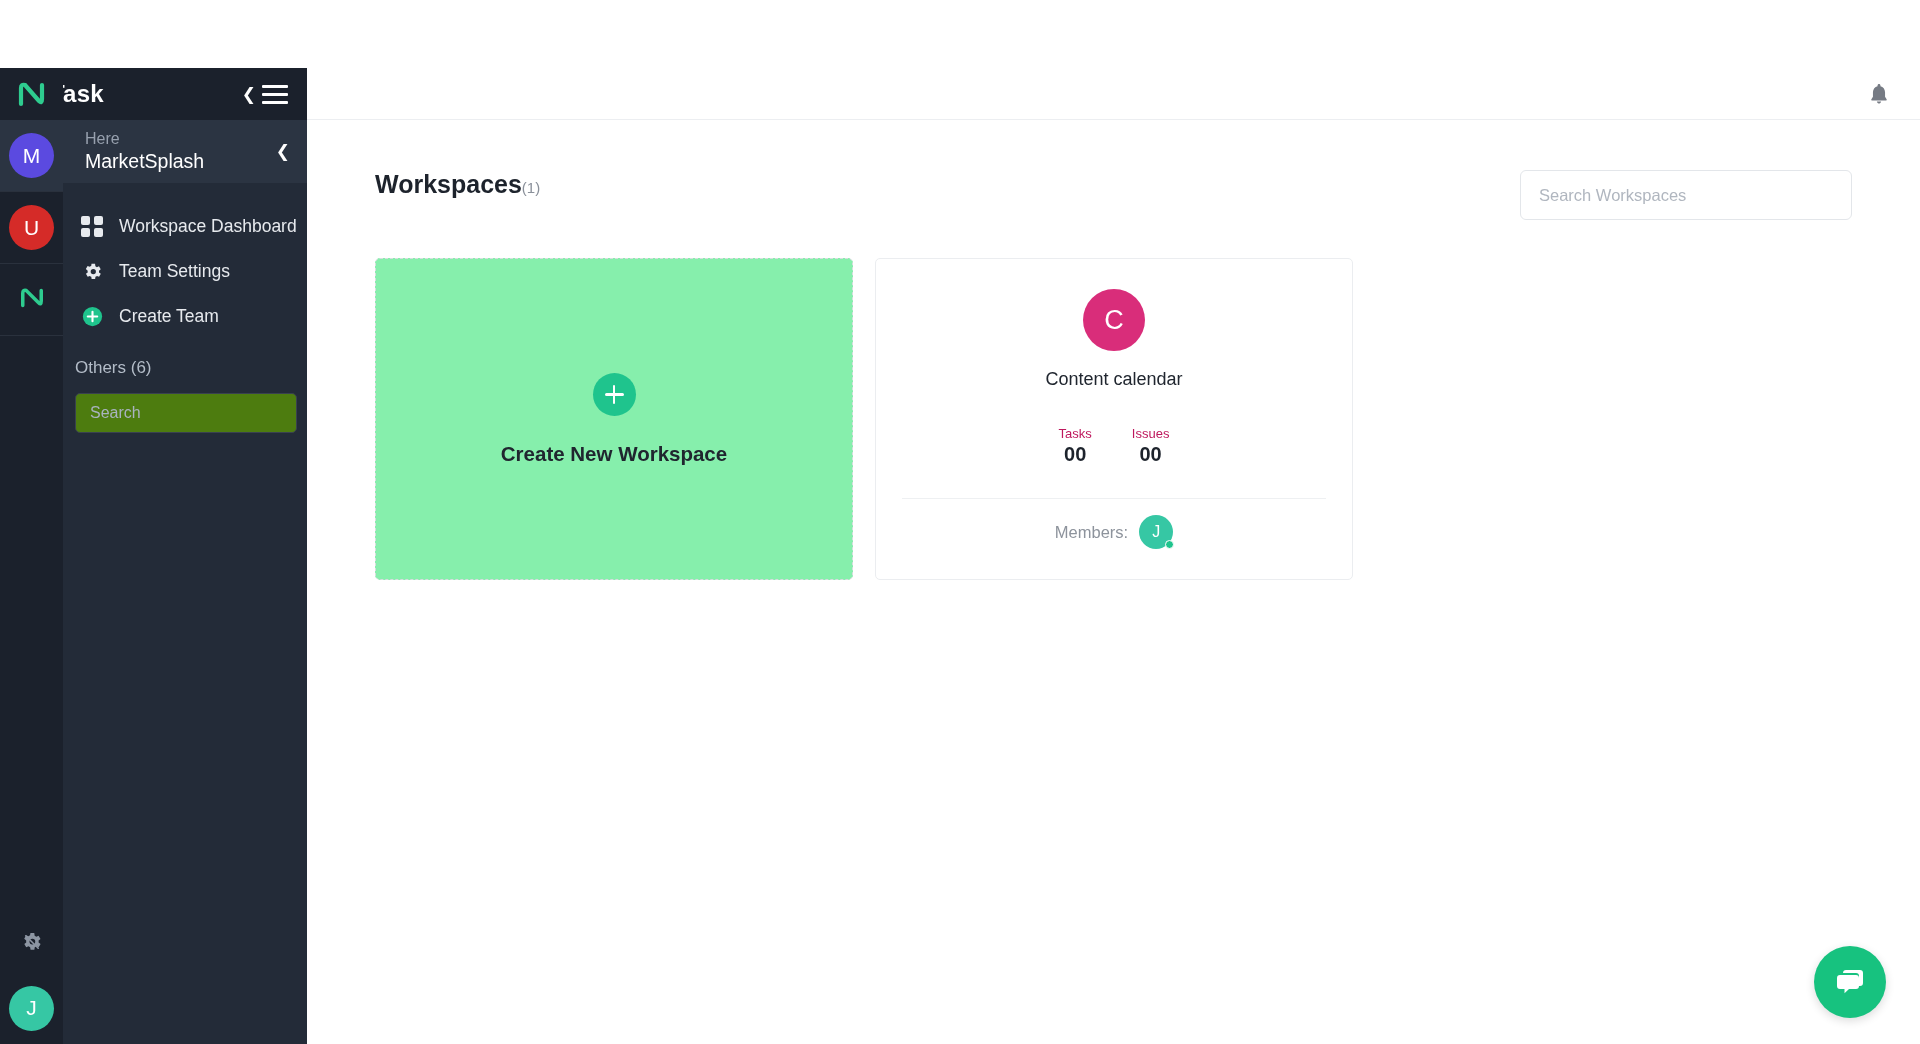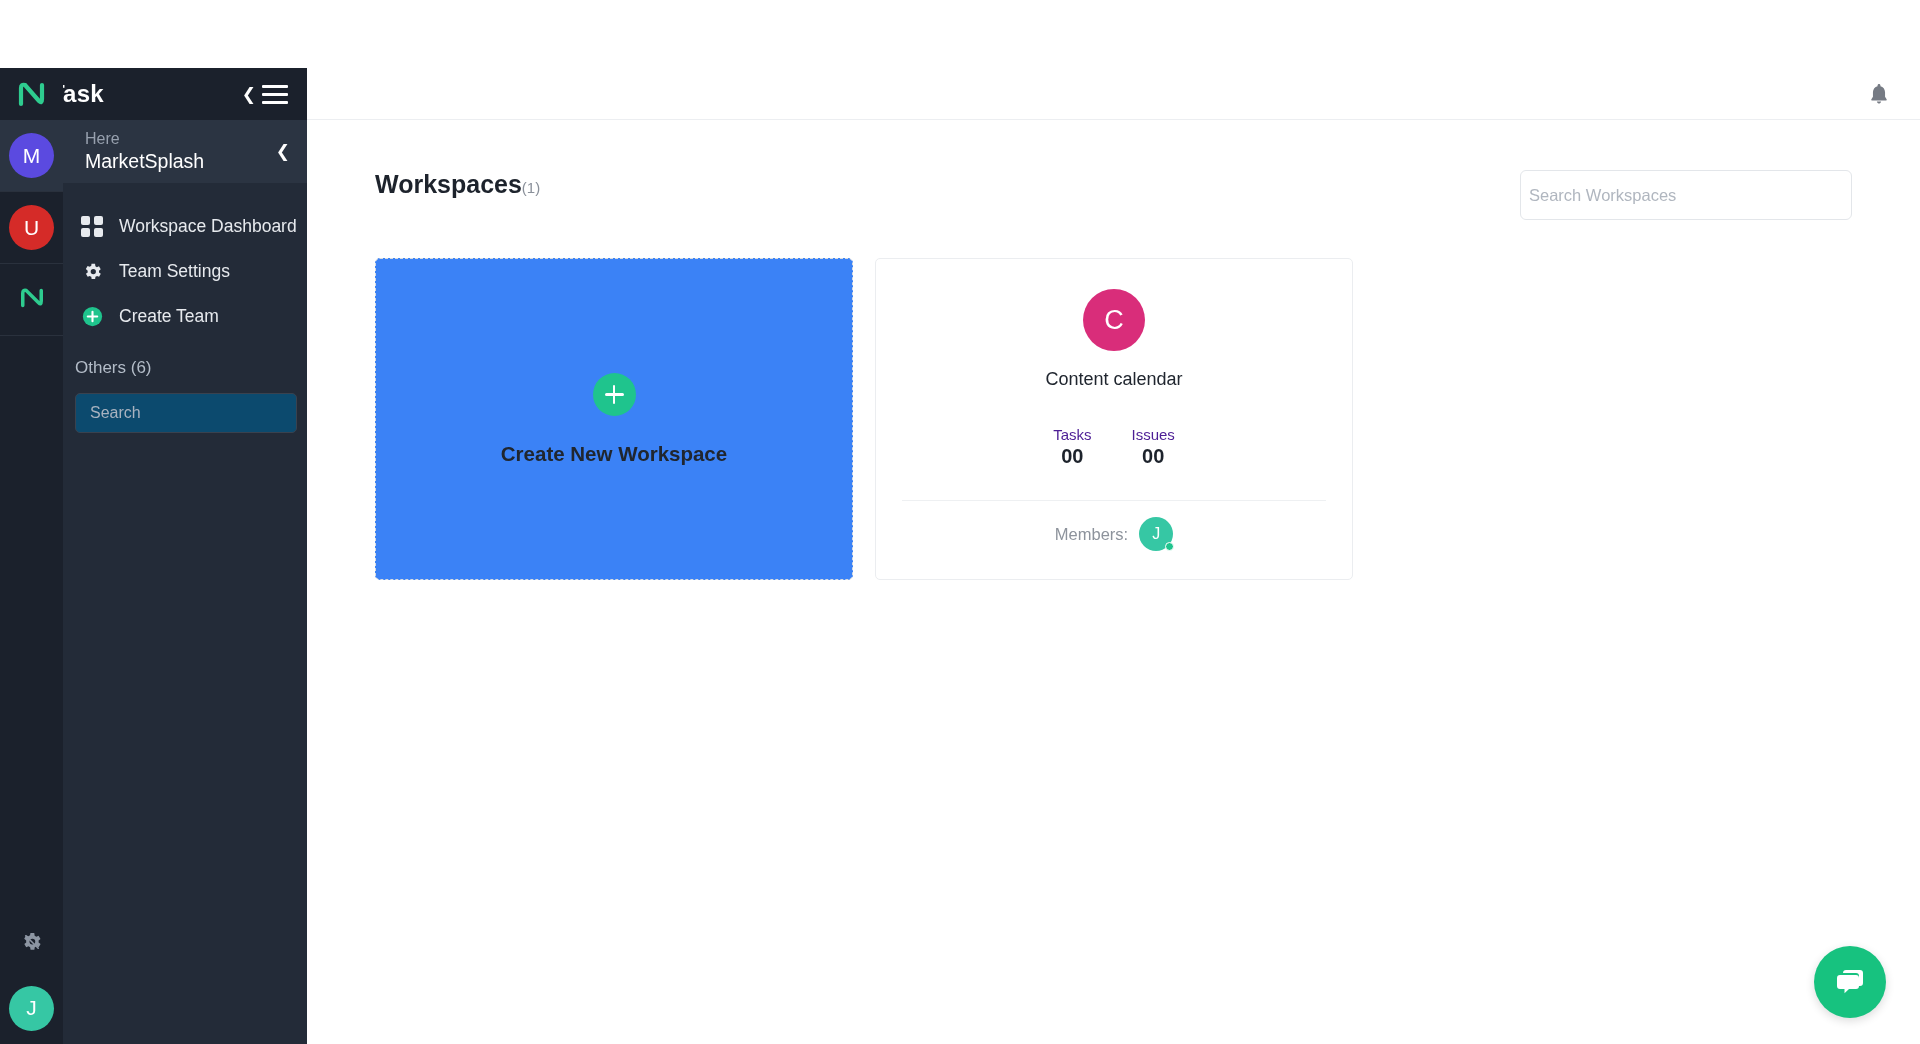--- a/index.html
+++ b/index.html
@@ -122,21 +122,21 @@
 
   .others-row {
     margin-top: 22px;
     padding-left: 12px; height: 38px; display: flex; align-items: center;
   }
   .others-text { color: #b3bcc8; font-size: 17px; }
 
   .side-search {
     margin: 6px 12px 0 12px;
     height: 40px; width: 222px;
-    background: #0c4a6e; border: 1px solid #39424f;
+    background: #4d7c0f; border: 1px solid #39424f;
     border-radius: 5px;
     color: #c4ccd6; font-size: 16px;
     padding: 0 14px;
     font-family: "Liberation Sans", sans-serif;
     outline: none;
   }
   .side-search::placeholder { color: #a9b3c0; }
 
   
   .topbar {
@@ -160,31 +160,31 @@
   .main-header {
     display: flex; align-items: flex-start; justify-content: space-between;
     padding-top: 50px;
   }
   .page-title-wrap { display: flex; align-items: baseline; }
   .page-title { font-size: 25px; font-weight: bold; color: #1d232c; }
   .page-count { font-size: 15px; color: #8a909a; }
   .ws-search {
     width: 332px; height: 50px;
     border: 1px solid #e3e6ea; border-radius: 6px;
-    padding: 0 8px; font-size: 16.5px; color: #3b4350;
+    padding: 0 18px; font-size: 16.5px; color: #3b4350;
     font-family: "Liberation Sans", sans-serif; outline: none;
     background: #ffffff;
   }
   .ws-search::placeholder { color: #b0b6bf; }
 
   .cards { display: flex; gap: 22px; margin-top: 38px; }
 
   .card-create {
     width: 478px; height: 322px;
-    background: #3b82f6;
+    background: #86efac;
     border: 1.5px dashed #d9dcdf; border-radius: 5px;
     display: flex; flex-direction: column;
     align-items: center; justify-content: center;
     cursor: pointer;
   }
   .plus-circle {
     width: 43px; height: 43px; border-radius: 50%;
     background: #1fc48d;
     display: flex; align-items: center; justify-content: center;
     margin-bottom: 26px;
@@ -213,21 +213,21 @@
   }
   .ws-avatar {
     width: 62px; height: 62px; border-radius: 50%;
     background: #d92d7a;
     display: flex; align-items: center; justify-content: center;
     color: #ffffff; font-size: 27px;
   }
   .ws-name { margin-top: 18px; font-size: 18px; color: #20262f; }
   .ws-stats { display: flex; gap: 40px; margin-top: 36px; }
   .stat { display: flex; flex-direction: column; align-items: center; }
-  .stat-label { font-size: 15px; color: #4c1d95; }
+  .stat-label { font-size: 13px; color: #be185d; }
   .stat-value { font-size: 20px; font-weight: bold; color: #1d232c; margin-top: 2px; }
   .ws-hr { width: 424px; height: 1px; background: #eef0f2; margin-top: 32px; }
   .ws-members { display: flex; align-items: center; gap: 11px; margin-top: 16px; }
   .members-label { font-size: 16.5px; color: #8d939c; }
   .member-avatar {
     position: relative;
     width: 34px; height: 34px; border-radius: 50%;
     background: #36c7a4;
     display: flex; align-items: center; justify-content: center;
     color: #ffffff; font-size: 16px;

